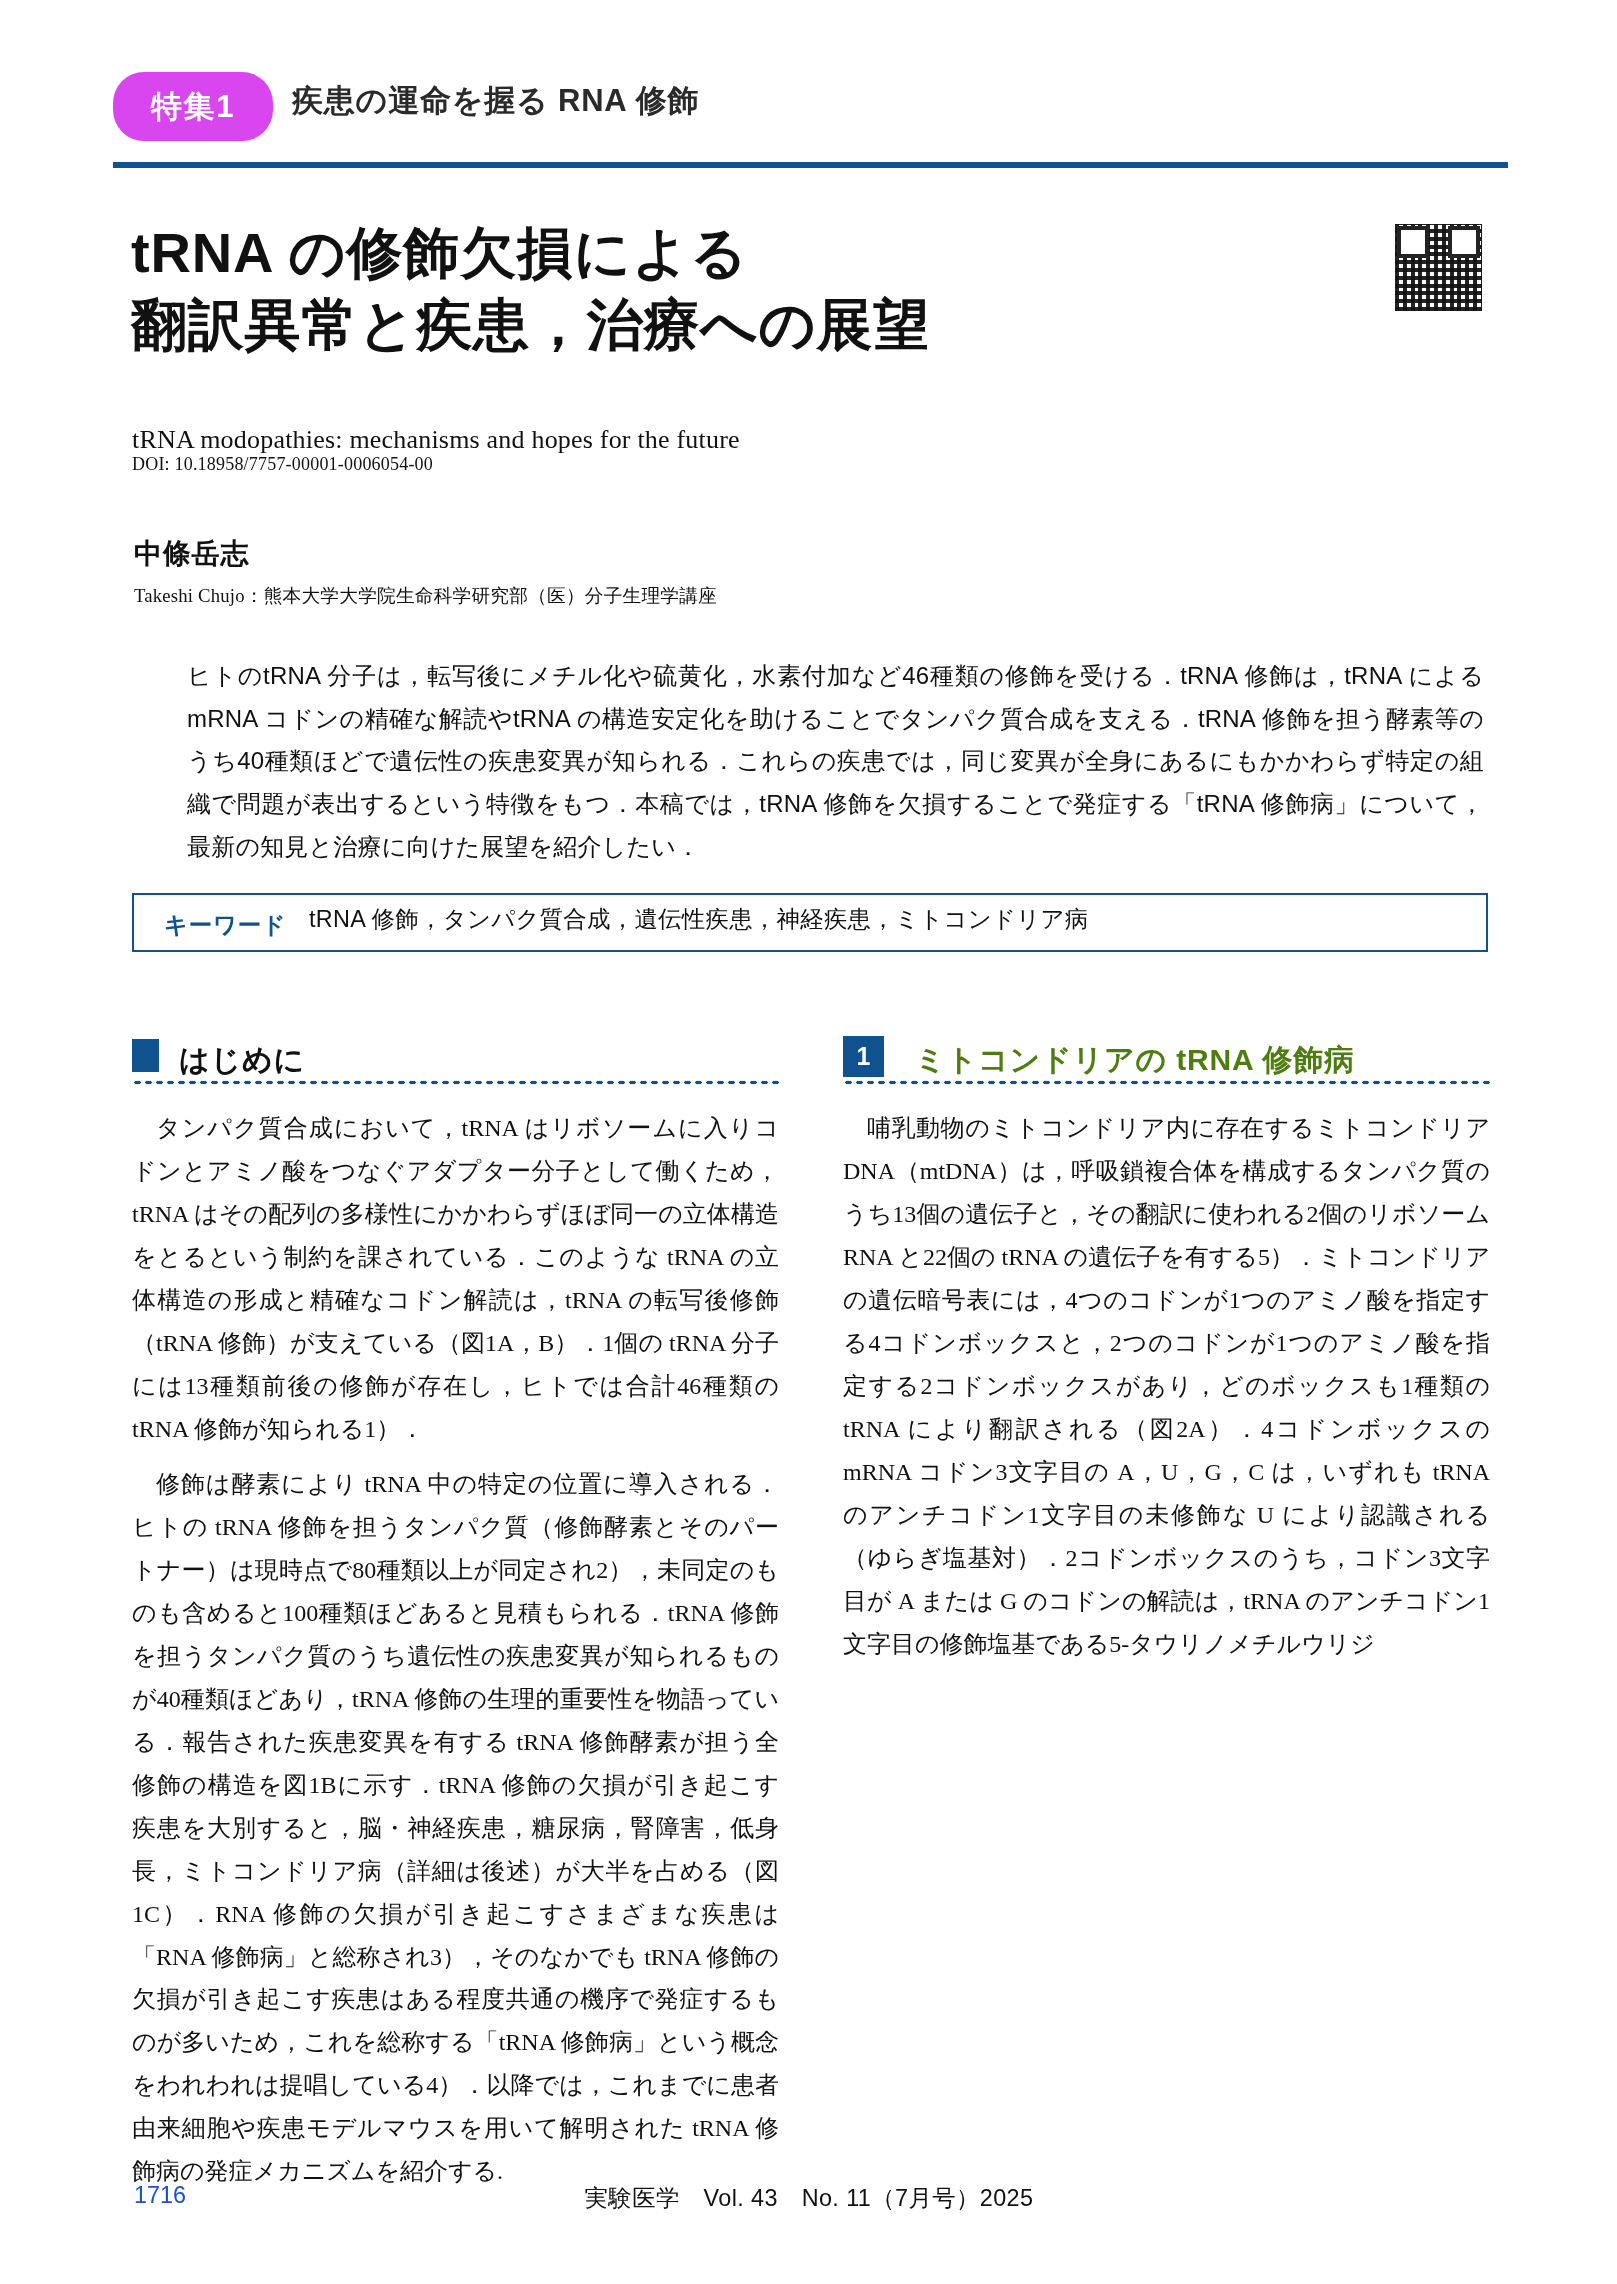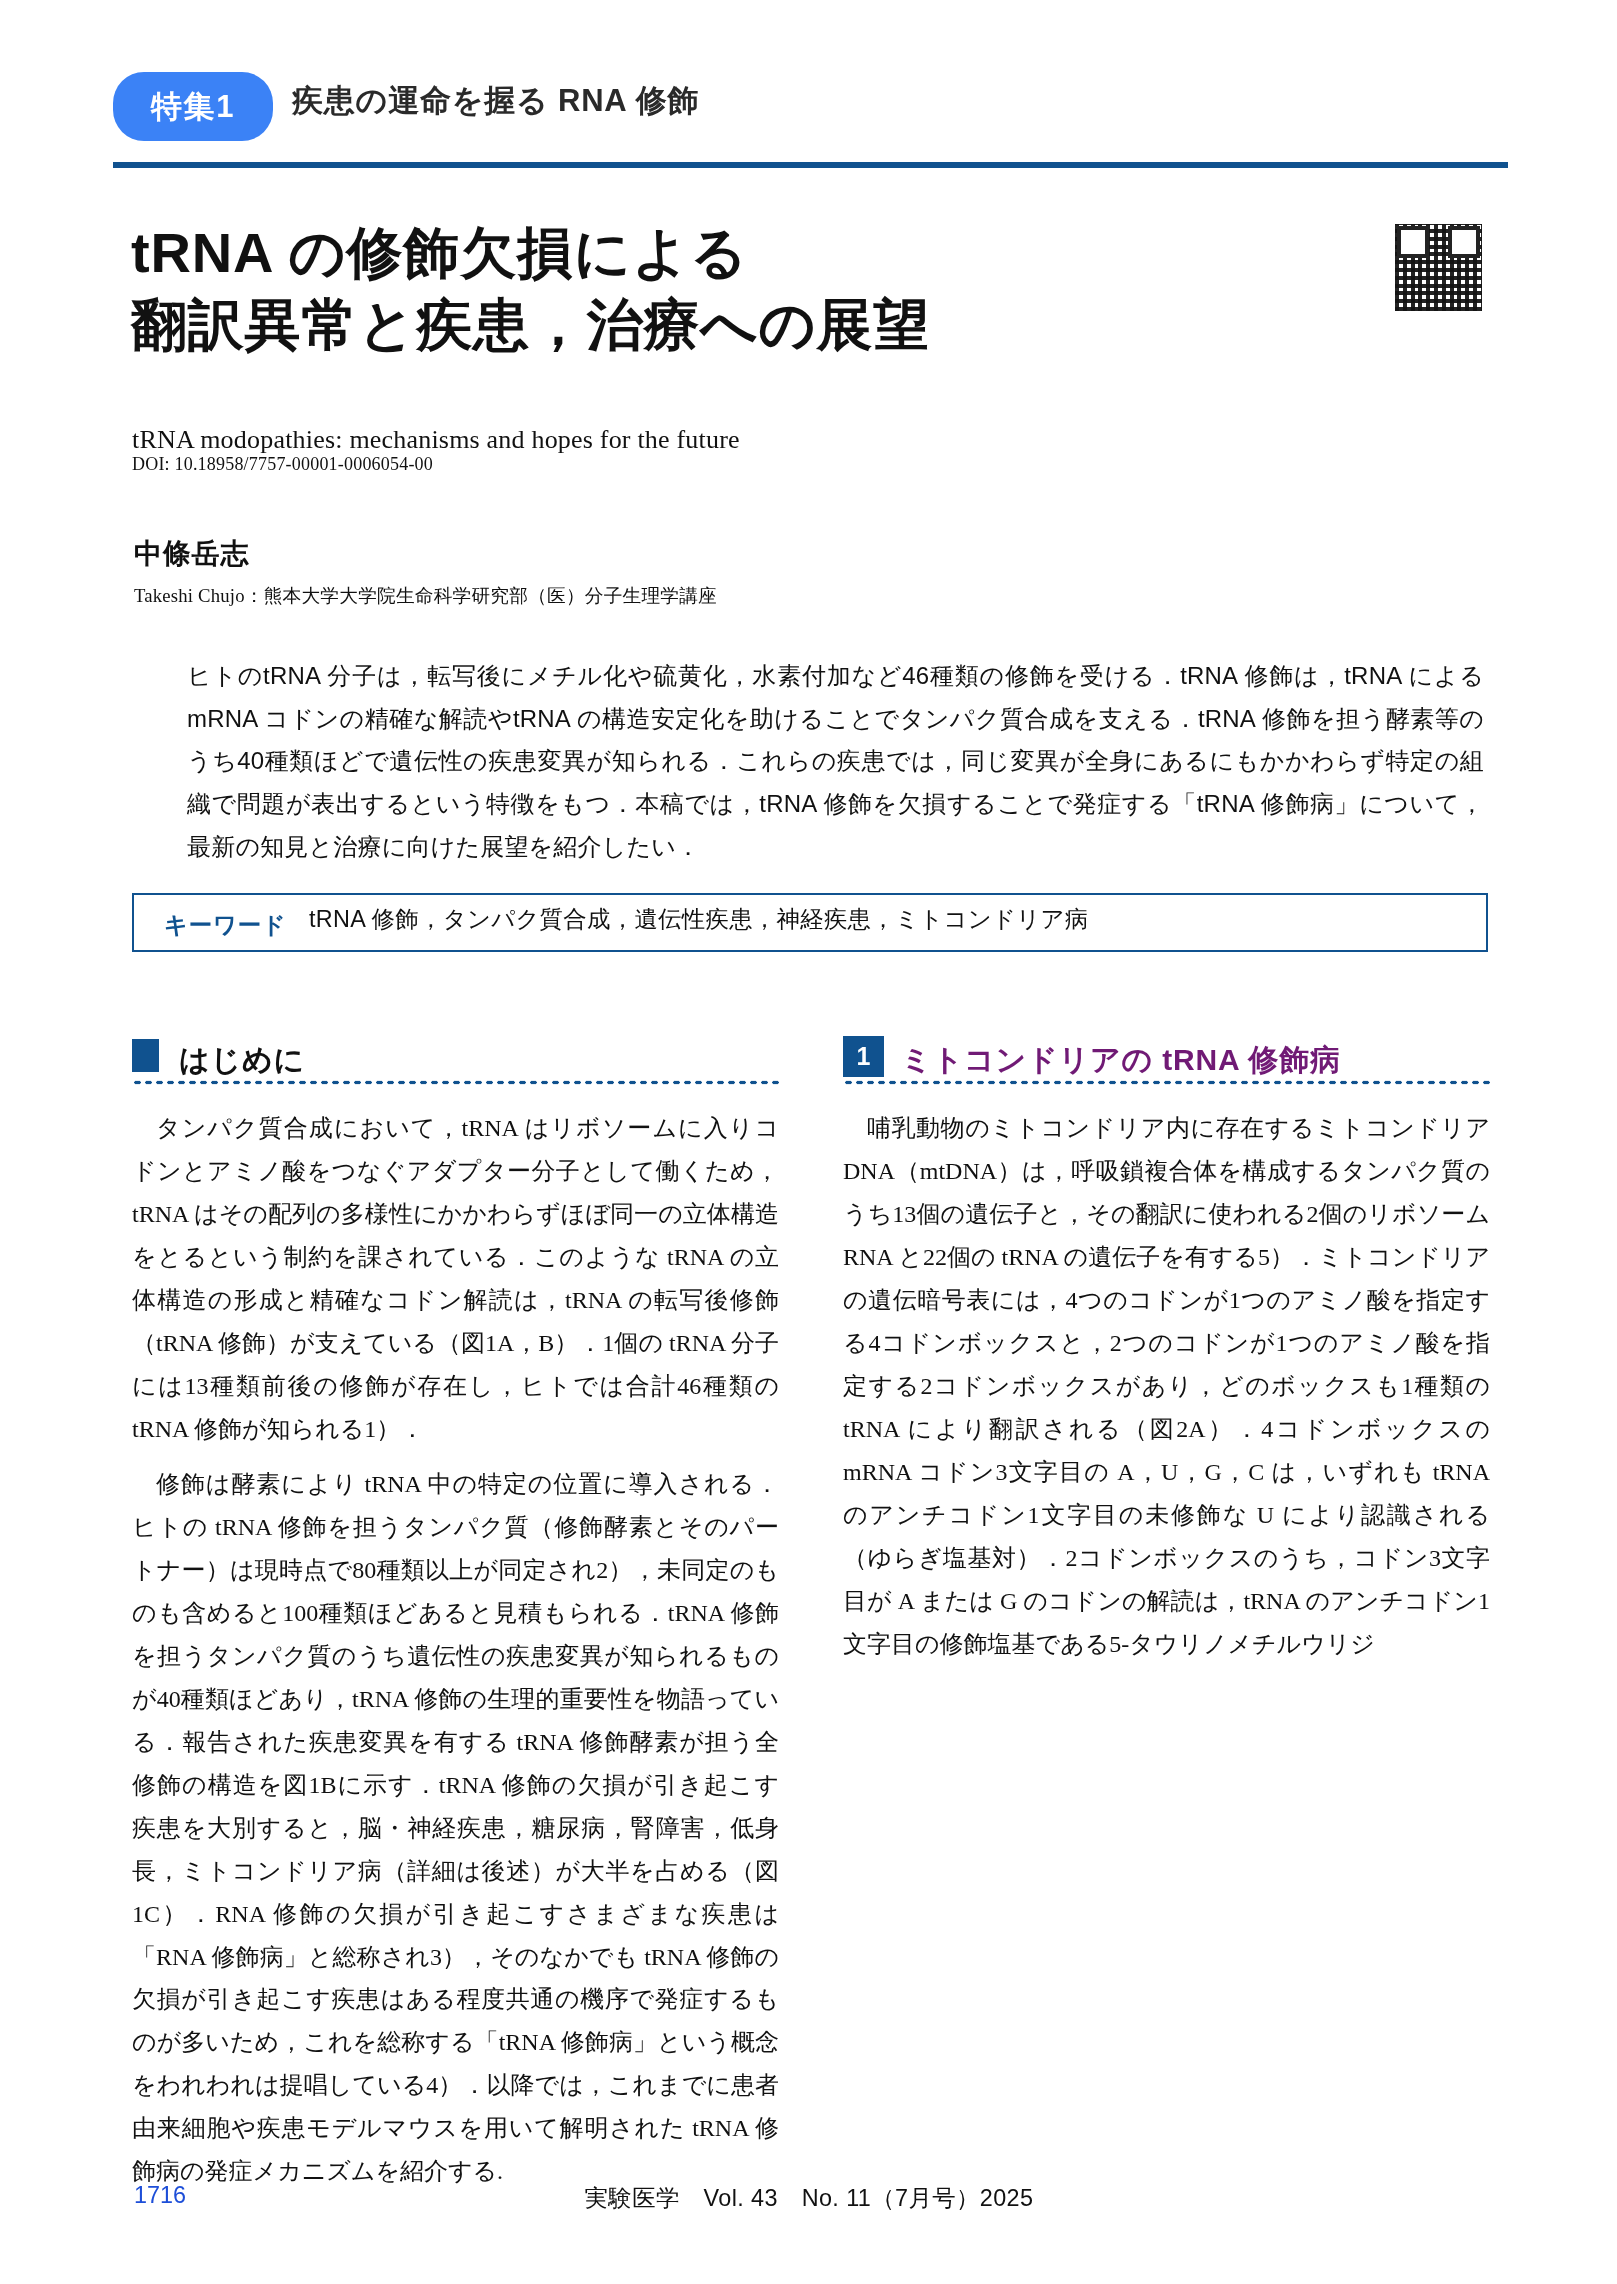--- a/index.html
+++ b/index.html
@@ -37,21 +37,21 @@
     width: 1395px;
     height: 5.5px;
     background: #10528f;
   }
   .feature-tag {
     position: absolute;
     left: 113px;
     top: 72px;
     width: 160px;
     height: 69px;
-    background: #3b82f6;
+    background: #d946ef;
     color: #ffffff;
     font-family: "Liberation Sans", sans-serif;
     font-weight: bold;
     font-size: 31px;
     letter-spacing: 1.6px;
     display: flex;
     align-items: center;
     justify-content: center;
     border-radius: 31px;
   }
@@ -237,21 +237,21 @@
   .sec-h .txt {
     position: absolute;
     top: -3.1px;
     font-family: "Liberation Sans", sans-serif;
     font-weight: bold;
     font-size: 30px;
     color: #111;
     letter-spacing: 0.8px;
   }
   .sec-h .txt.from-mark { left: 47px; }
-  .sec-h .txt.from-num { left: 58px; color: #701a75; }
+  .sec-h .txt.from-num { left: 72px; color: #4d7c0f; }
   .sec-h .dots {
     position: absolute;
     left: 0;
     top: 44px;
     width: 647px;
     height: 4.7px;
     background-image: radial-gradient(#10528f 45%, transparent 46%);
     background-size: 11px 4.7px;
     background-repeat: repeat-x;
   }

